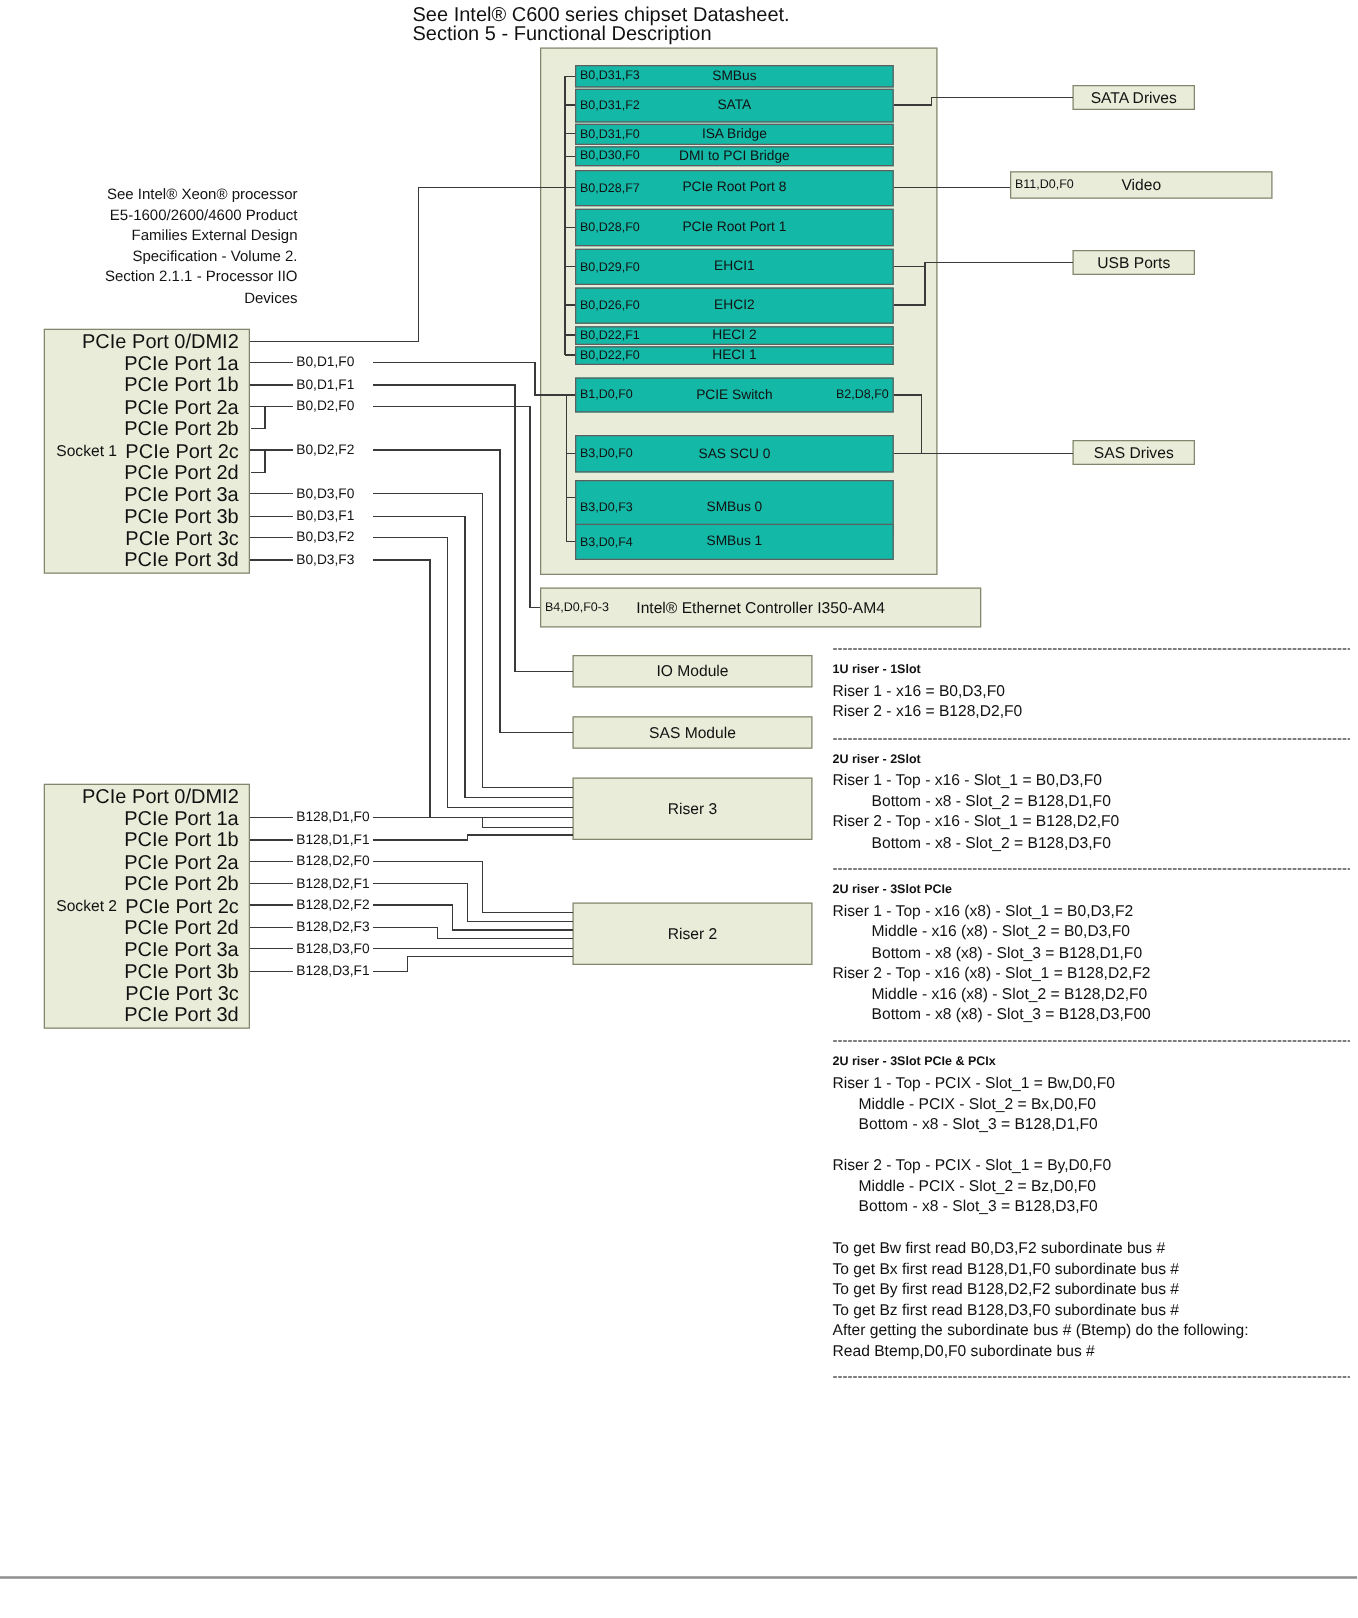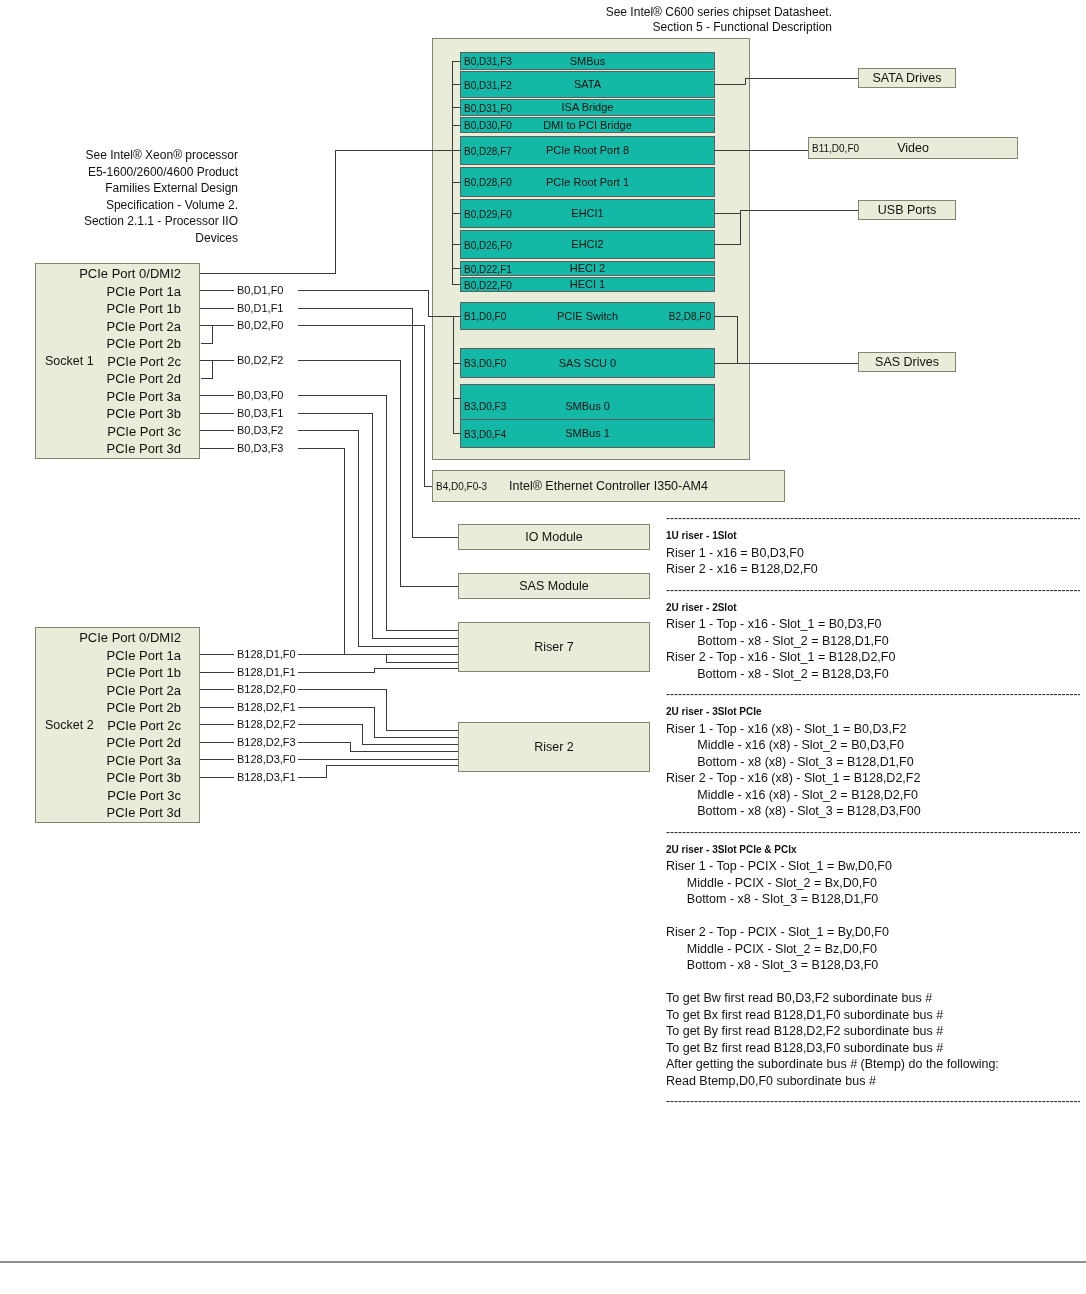--- a/index.html
+++ b/index.html
@@ -15,28 +15,28 @@
   }
   .center-label { display:flex; align-items:center; justify-content:center; font-size:12.5px; }
   .gray-box {
     position:absolute; left:460px; width:255px; background:#14b8a6;
     border:1px solid #5e5e5e; box-sizing:border-box;
     display:flex; align-items:center; justify-content:center;
   }
   .clabel { font-size:11px; line-height:1; }
   .cid { position:absolute; left:3px; top:50%; transform:translateY(-50%); font-size:10px; white-space:nowrap; }
   .cid-right { position:absolute; right:3px; top:50%; transform:translateY(-50%); font-size:10px; white-space:nowrap; }
-  .page-title { position:absolute; left:312px; top:5px; width:520px; text-align:right; font-size:12px; line-height:15px; }
+  .page-title { position:absolute; left:330px; top:5px; width:520px; text-align:left; font-size:16px; line-height:15px; }
   .xeon-note {
     position:absolute; left:22px; top:147px; width:216px; text-align:right;
     font-size:12px; line-height:16.5px; white-space:pre-line;
   }
   .socket { padding-top:1px; }
   .socket-name { position:absolute; left:9px; top:50%; transform:translateY(-50%); font-size:12.5px; }
-  .port-row { height:17.5px; line-height:17.5px; text-align:right; padding-right:18px; font-size:13px; white-space:nowrap; }
+  .port-row { height:17.5px; line-height:17.5px; text-align:right; padding-right:8px; font-size:16px; white-space:nowrap; }
   .pid { position:absolute; left:237px; font-size:11px; line-height:14px; white-space:nowrap; }
   .notes { position:absolute; left:666px; top:506px; width:414px; }
   .divider { white-space:nowrap; overflow:hidden; font-size:12px; line-height:14px; margin:5px 0 3px; color:#222; }
   .note-title { font-weight:bold; font-size:10px; line-height:16.5px; }
   .note-body { white-space:pre; font-size:12.5px; line-height:16.5px; margin-bottom:4px; }
   .bottom-rule { position:absolute; left:0; top:1261px; width:1086px; height:2px; background:#8f8f8f; }
 </style>
 </head>
 <body>
 
@@ -135,21 +135,21 @@
     <span>Intel® Ethernet Controller I350-AM4</span>
   </div>
 
   <div class="box center-label" style="left:458px; top:524px; width:192px; height:26px;">
     <span>IO Module</span>
   </div>
   <div class="box center-label" style="left:458px; top:573px; width:192px; height:26px;">
     <span>SAS Module</span>
   </div>
   <div class="box center-label" style="left:458px; top:622px; width:192px; height:50px;">
-    <span>Riser 7</span>
+    <span>Riser 3</span>
   </div>
   <div class="box center-label" style="left:458px; top:722px; width:192px; height:50px;">
     <span>Riser 2</span>
   </div>
 
   <div class="box socket" style="left:35px; top:263px; width:165px; height:196px;">
     <span class="socket-name">Socket 1</span>
     <div class="port-row">PCIe Port 0/DMI2</div>
     <div class="port-row">PCIe Port 1a</div>
     <div class="port-row">PCIe Port 1b</div>

